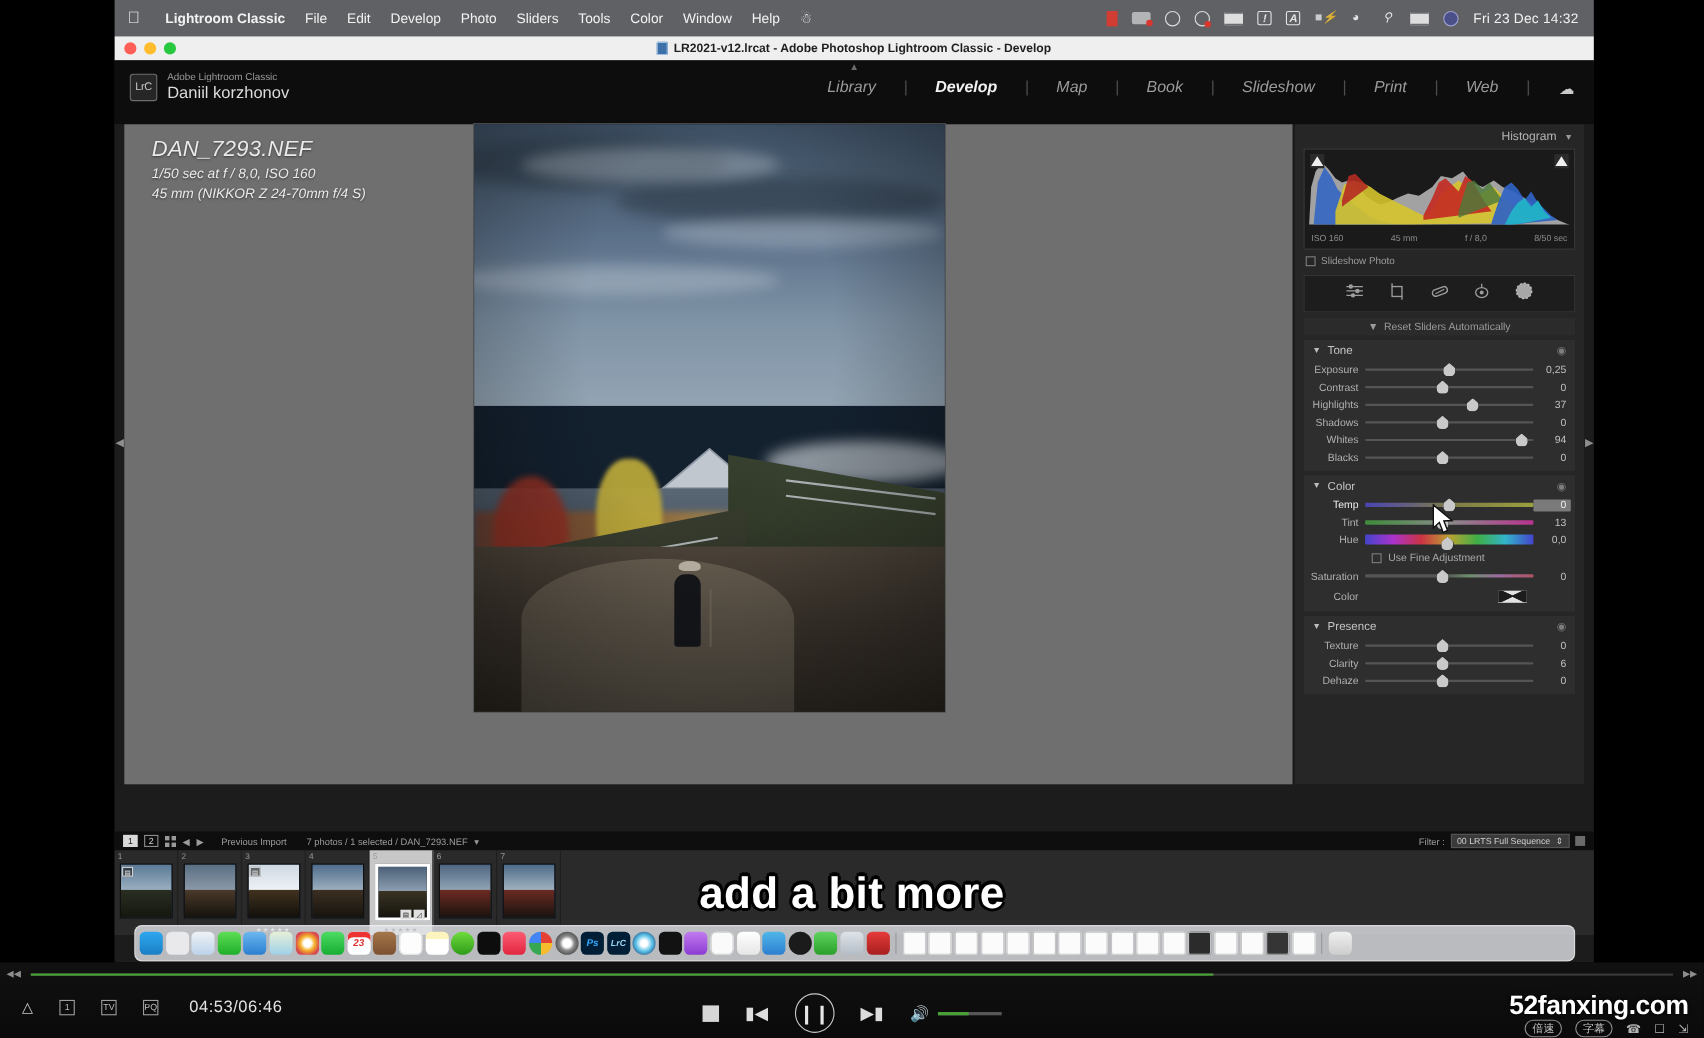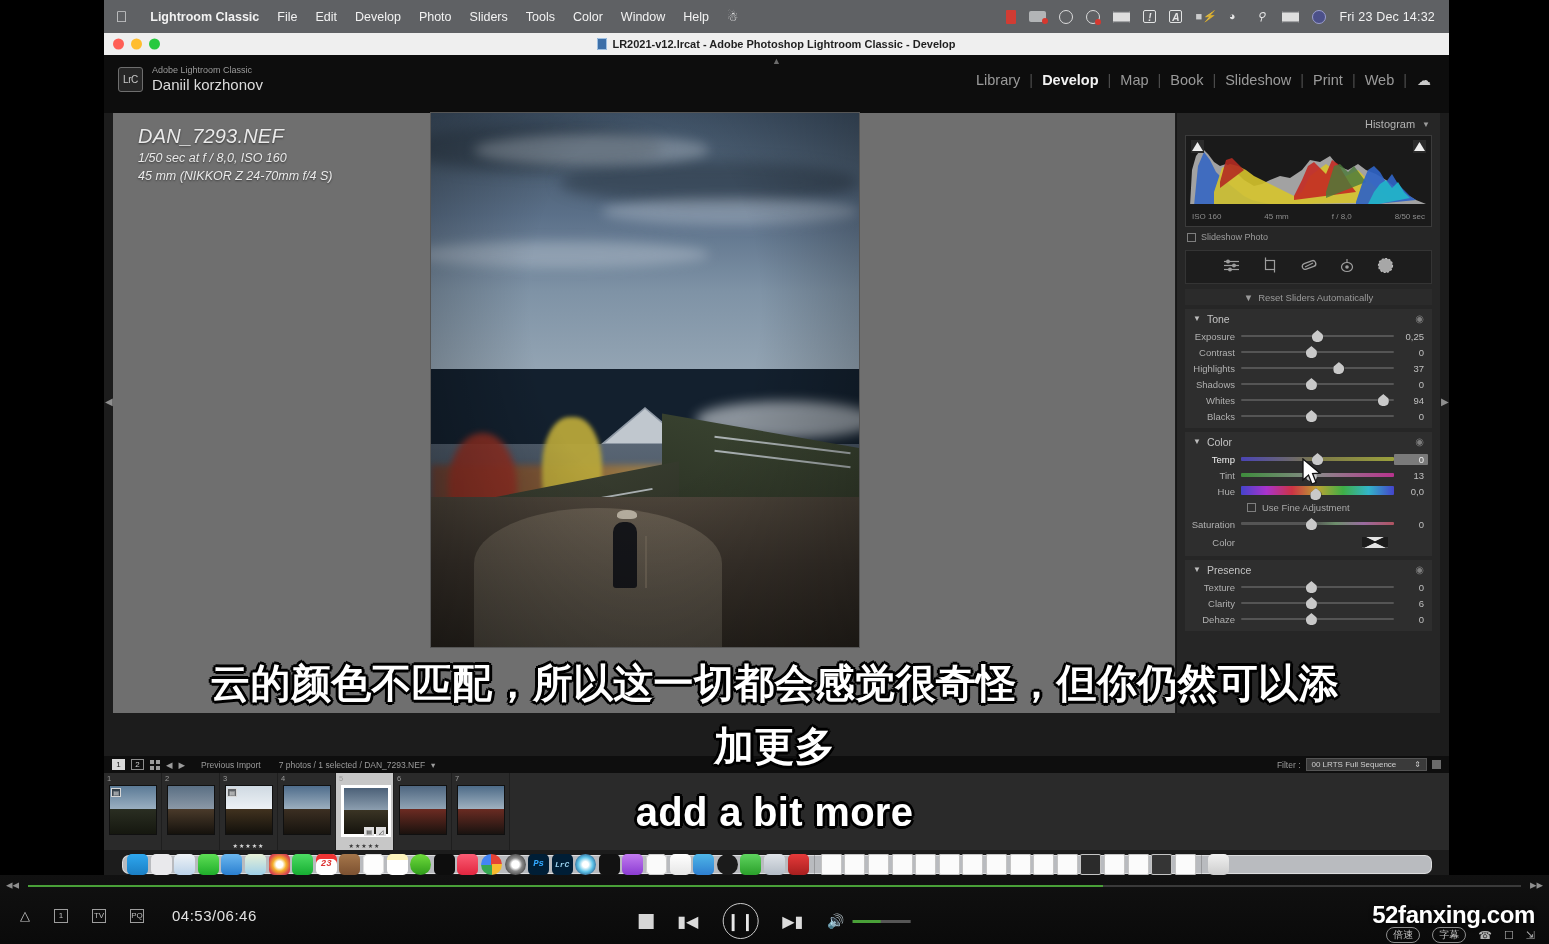--- a/index.html
+++ b/index.html
@@ -59,21 +59,21 @@
   .lr-app { position:absolute; left:0; top:55px; width:1345px; height:820px; background:#1c1c1c; }
 
   .lr-top { position: relative; height: 58px; background: #0d0d0d; }
   .lr-identity { position:absolute; left:14px; top:10px; display:flex; gap:9px; align-items:center; }
   .lrc-badge { width:25px; height:25px; border:1px solid #6e6e6e; border-radius:3px; color:#c8c8c8;
                font-size:10px; display:flex; align-items:center; justify-content:center; letter-spacing:-.4px;
                background:#262626; }
   .lr-idtext .small { color:#9b9b9b; font-size:9px; line-height:11px; }
   .lr-idtext .big { color:#dcdcdc; font-size:15px; line-height:17px; }
   .lr-modules { position:absolute; right:18px; top:17px; display:flex; align-items:flex-end;
-                font-size:14.5px; color:#9a9a9a; gap:0; }
+                font-size:14.5px; color:#9a9a9a; gap:16px;font-style:italic; }
   .lr-modules .mod { padding:0 9px; }
   .lr-modules .mod.active { color:#f2f2f2; font-weight:bold; }
   .lr-modules .sep { color:#4d4d4d; }
   .lr-cloud { margin-left:10px; color:#c9c9c9; font-size:14px; }
   .lr-uparrow { position:absolute; left:50%; top:1px; transform:translateX(-50%); color:#6a6a6a; font-size:9px;}
 
   .lr-body { position:relative; height:600px; }
   .lr-left-strip { position:absolute; left:0; top:0; width:9px; height:600px; background:#1c1c1c; }
   .lr-left-strip .arrow { position:absolute; left:1px; top:283px; color:#8e8e8e; font-size:10px; }
   .lr-right-strip { position:absolute; right:0; top:0; width:9px; height:600px; background:#1c1c1c; }
@@ -185,21 +185,21 @@
   
   .fs-top { position:absolute; left:0; bottom:102px; width:1345px; height:17px; background:#0e0e0e;
             display:flex; align-items:center; color:#9c9c9c; font-size:8.5px; gap:6px; padding:0 8px; }
   .fs-pg { width:13px; height:11px; border:1px solid #8d8d8d; color:#d0d0d0; font-size:8px;
            display:flex; align-items:center; justify-content:center; }
   .fs-pg.on { background:#d8d8d8; color:#1b1b1b; border-color:#d8d8d8; }
   .fs-grid { display:inline-grid; grid-template-columns:4px 4px; grid-template-rows:4px 4px; gap:2px; }
   .fs-grid i { background:#9a9a9a; display:block; }
   .fs-filter { margin-left:auto; display:flex; align-items:center; gap:5px; }
   .fs-filter .ff-box { background:#3a3a3a; color:#cfcfcf; padding:1px 5px; font-size:8px;
-                       border:1px solid #555; display:flex; align-items:center; gap:18px;}
+                       border:1px solid #555; display:flex; align-items:center; gap:5px;}
 
   .filmstrip { position:absolute; left:0; bottom:25px; width:1345px; height:77px; background:#2a2a2a; }
   .thumbs { display:flex; height:77px; }
   .thumb { width:58px; height:77px; position:relative; border-right:1px solid #1e1e1e; padding:12px 5px 8px; }
   .thumb .num { position:absolute; left:3px; top:1px; color:#9a9a9a; font-size:7.5px; }
   .thumb .img { width:48px; height:50px; background:#1d2a38; position:relative; overflow:hidden;
                 border:1px solid #101010; }
   .thumb .img .t-sky { position:absolute; inset:0 0 50% 0; background:linear-gradient(#4b6179,#8c9daf); }
   .thumb .img .t-gnd { position:absolute; inset:48% 0 0 0; background:linear-gradient(#2a2e22,#15170f); }
   .thumb.sel { background:#c7c7c7; }
@@ -207,23 +207,23 @@
   .thumb .stars { position:absolute; left:0; right:0; bottom:1px; text-align:center;
                   color:#d8d8d8; font-size:6px; letter-spacing:1px; }
   .thumb .badge { position:absolute; left:7px; top:15px; width:10px; height:9px;
                   border:1px solid #d6d6d6; color:#e6e6e6; font-size:6px; display:flex;
                   align-items:center; justify-content:center; background:rgba(20,20,20,.6); }
   .thumb .badges-br { position:absolute; right:7px; bottom:14px; display:flex; gap:2px; }
   .thumb .badges-br i { width:10px; height:9px; background:#e0e0e0; color:#1b1b1b; font-size:6px;
                         display:flex; align-items:center; justify-content:center; font-style:normal;}
 
   
-  .dock { position:absolute; left:18px; bottom:1px; width:1310px; height:19px;
+  .dock { position:absolute; left:18px; bottom:1px; width:1310px; height:33px;
           background:rgba(225,227,232,.80); border-radius:7px; border:1px solid rgba(255,255,255,.5);
-          display:flex; align-items:center; padding:0 4px; gap:2.6px;font-family:Liberation Mono, monospace; }
+          display:flex; align-items:center; padding:0 4px; gap:2.6px; }
   .dk { width:21px; height:21px; border-radius:5px; flex:none; position:relative; }
   .dk.circle { border-radius:50%; }
   .dk.win { border-radius:2px; background:#fbfbfb; box-shadow:inset 0 0 0 1px #c4c4c4; }
   .dock .divider { width:1px; height:19px; background:rgba(90,90,90,.35); margin:0 3px; flex:none;}
 
   
   .sub { position:absolute; left:0; width:1549px; text-align:center; color:#fff;
          font-weight:bold; letter-spacing:.3px;
          text-shadow: -2px -2px 0 #000, 2px -2px 0 #000, -2px 2px 0 #000, 2px 2px 0 #000,
                       -3px 0 0 #000, 3px 0 0 #000, 0 -3px 0 #000, 0 3px 0 #000; }
@@ -762,24 +762,20 @@
         <i class="dk win"></i>
         <i class="dk win"></i>
         <i class="dk win" style="background:#353535;"></i>
         <i class="dk win"></i>
         <span class="divider"></span>
         <i class="dk" style="background:linear-gradient(#f0f0f0,#cdcdcd);"></i>
       </div>
     </div>
   </div>
 
-  <div class="sub sub-cn">
-    <div>云的颜色不匹配，所以这一切都会感觉很奇怪，但你仍然可以添</div>
-    <div>加更多</div>
-  </div>
   <div class="sub sub-en">
     <div>add a bit more</div>
   </div>
 
   <div class="player">
     <div class="seek">
       <span class="rw">◂◂</span>
       <i class="bar"></i>
       <i class="prog"></i>
       <span class="ff">▸▸</span>

